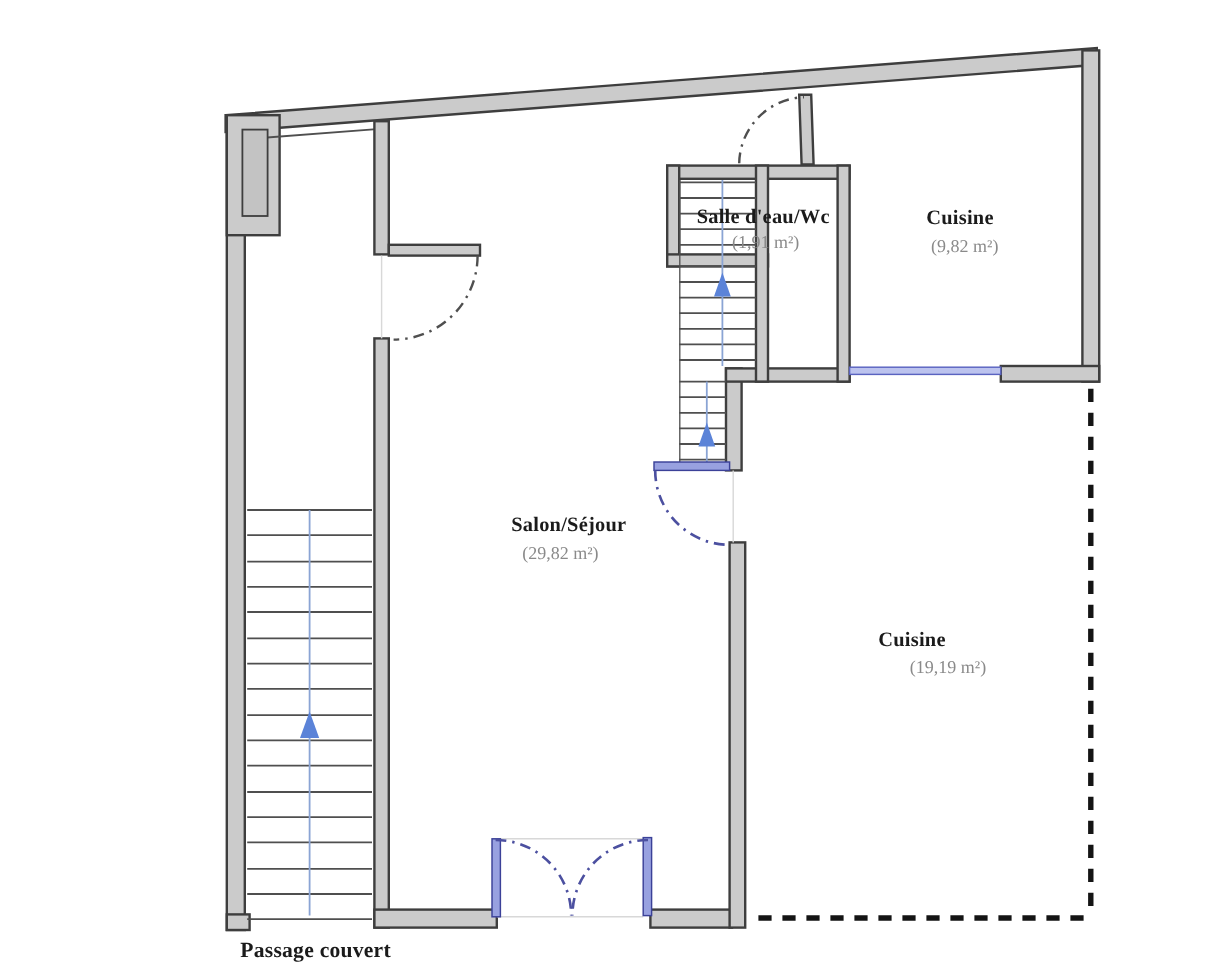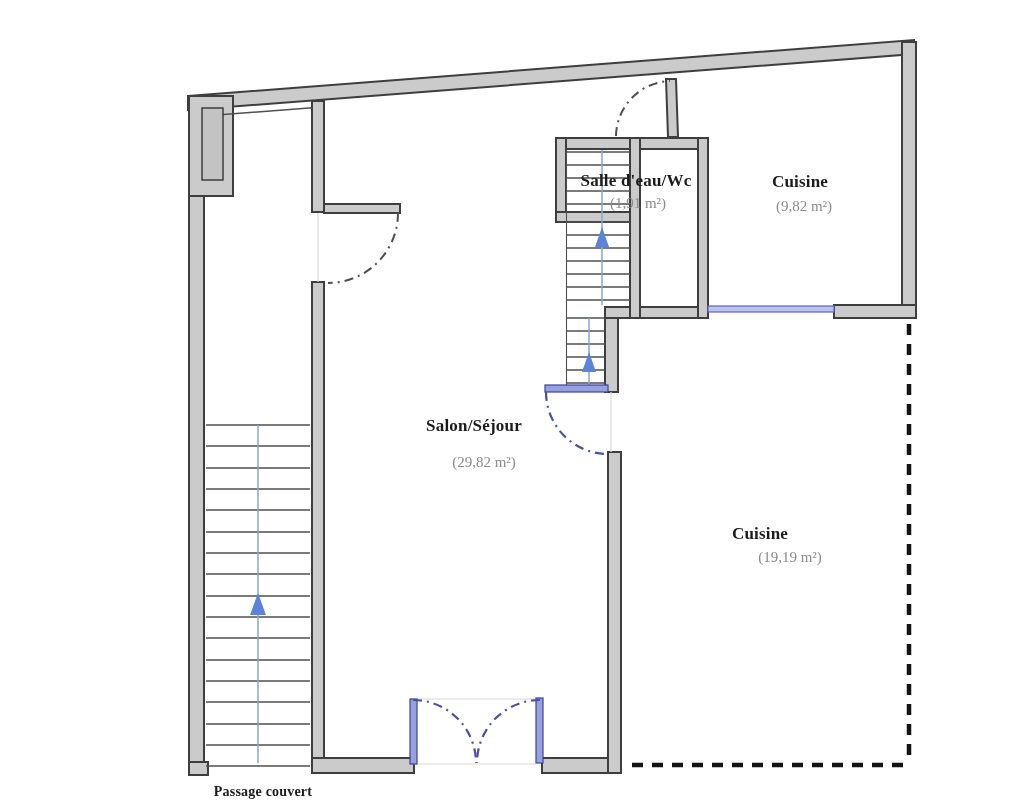--- a/index.html
+++ b/index.html
@@ -15,21 +15,21 @@
   .guide  { stroke:var(--stair-guide); stroke-width:1.5; }
   .arrow  { fill:var(--arrow-blue); }
   .arc-gray { fill:none; stroke:var(--arc-gray); stroke-width:2;   stroke-dasharray:9 5 2 5; }
   .arc-blue { fill:none; stroke:var(--arc-blue); stroke-width:2.2; stroke-dasharray:9 5 2 5; }
   .window { fill:var(--window-fill); stroke:var(--window-stroke); stroke-width:1.2; }
   .door-blue { fill:var(--door-blue-fill); stroke:var(--door-blue-stroke); stroke-width:1.2; }
   .dash  { stroke:var(--terrace-dash); stroke-width:4.5; stroke-dasharray:11 9; fill:none; }
   .ghost { stroke:#d8d8d8; stroke-width:1.2; }
   .lbl { position:absolute; transform:translate(-50%,-50%); white-space:nowrap; line-height:1.1; }
   .name { font-weight:bold; font-size:17px; color:var(--label-dark); letter-spacing:.2px; }
-  .name-lg { font-size:14px; }
+  .name-lg { font-size:18px; }
   .area { font-size:15px; color:var(--label-gray); }
 </style>
 </head>
 <body>
 
 <div class="plan">
   <svg width="1024" height="812" viewBox="0 0 1024 812">
 
     <g>
       <polygon class="wall" points="188,96 914,40 914,54 188,110"></polygon>
@@ -142,20 +142,20 @@
       <line class="dash" x1="632" y1="765" x2="909" y2="765"></line>
     </g>
   </svg>
 
   <div class="lbl name" style="left:636px; top:181px;">Salle d'eau/Wc</div>
   <div class="lbl area" style="left:608px; top:203px;margin-left:30px;">(1,91 m²)</div>
 
   <div class="lbl name" style="left:800px; top:182px;text-align:center;">Cuisine</div>
   <div class="lbl area" style="left:804px; top:206px;">(9,82 m²)</div>
 
-  <div class="lbl name" style="left:474px; top:426px;">Salon/Séjour</div>
-  <div class="lbl area" style="left:484px; top:462px;">(29,82 m²)</div>
+  <div class="lbl name" style="left:474px; top:438px;">Salon/Séjour</div>
+  <div class="lbl area" style="left:467px; top:462px;">(29,82 m²)</div>
 
   <div class="lbl name" style="left:760px; top:534px;">Cuisine</div>
   <div class="lbl area" style="left:766px; top:557px;margin-left:24px;">(19,19 m²)</div>
 
   <div class="lbl name name-lg" style="left:263px; top:792px;">Passage couvert</div>
 </div>
 
 </body></html>

